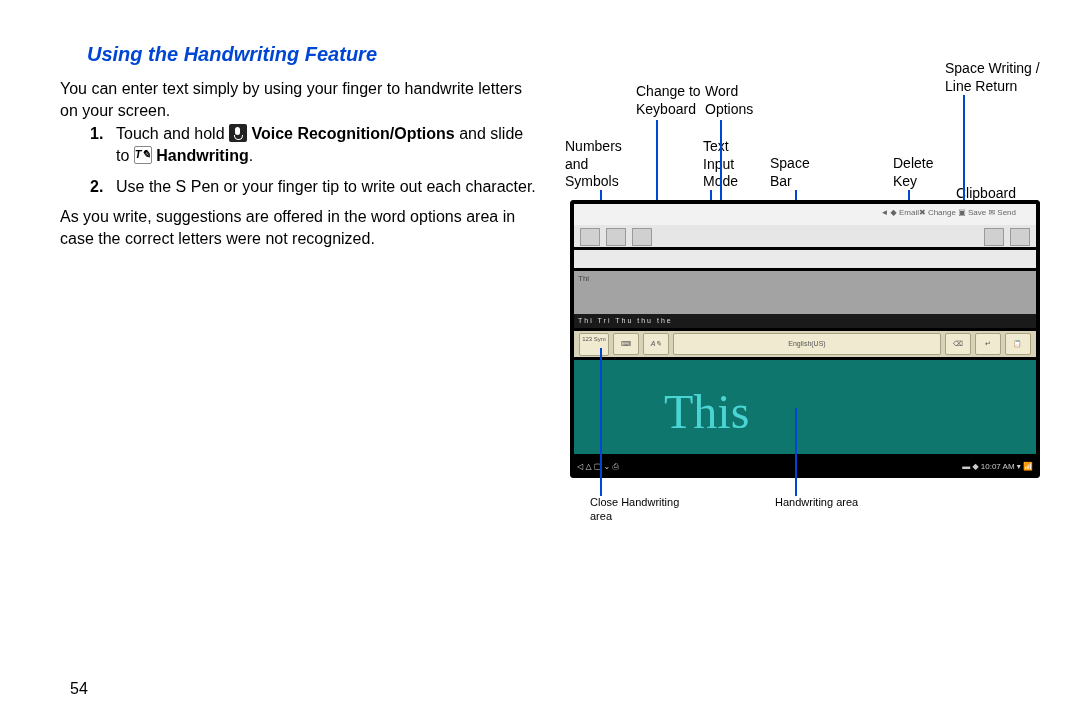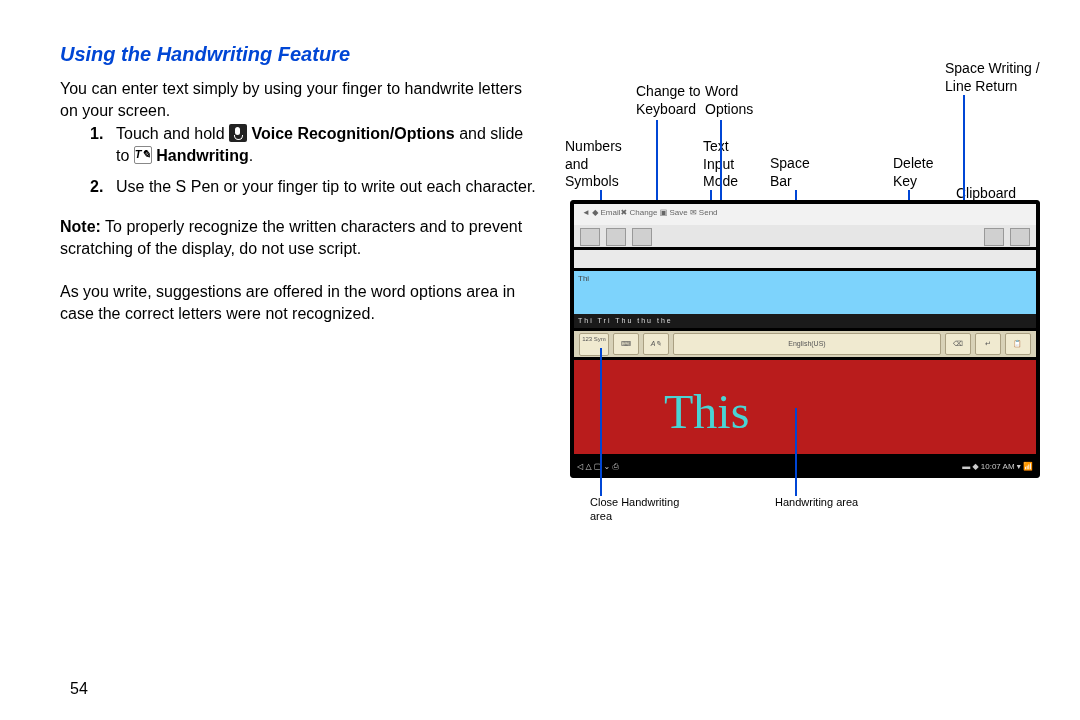--- a/index.html
+++ b/index.html
@@ -23,20 +23,21 @@
   .right-col {
     width: 480px;
     position: relative;
   }
   .heading {
     color: #0046d5;
     font-weight: bold;
     font-style: italic;
     font-size: 20px;
     margin-bottom: 10px;
+    margin-left: 27px;
   }
   .intro {
   }
   .step {
     display: flex;
     margin-left: 30px;
     margin-bottom: 8px;
   }
   .step-num {
     font-weight: bold;
@@ -117,24 +118,24 @@
     position: relative;
     overflow: hidden;
   }
   .email-bar {
     position: absolute;
     top: 3px; left: 3px; right: 3px;
     height: 29px;
     background: #f2f2f2;
     font-size: 8px;
     color: #666;
-    padding: 0 8px;
+    padding: 0 20px;
     line-height: 18px;
     display: flex;
-    justify-content: flex-start;
+    justify-content: flex-end;
   }
   .toolbar {
     position: absolute;
     top: 24px; left: 3px; right: 3px;
     height: 22px;
     background: #e6e6e6;
     display: flex;
     gap: 6px;
     padding: 3px 6px;
     box-sizing: border-box;
@@ -147,21 +148,21 @@
   .formatbar {
     position: absolute;
     top: 49px; left: 3px; right: 3px;
     height: 18px;
     background: #eaeaea;
   }
   .body-area {
     position: absolute;
     top: 70px; left: 3px; right: 3px;
     height: 40px;
-    background: #7dd3fc;
+    background: #a3a3a3;
     font-size: 8px;
     padding: 2px 4px;
     color: #444;
   }
   .suggest-bar {
     position: absolute;
     top: 113px; left: 3px; right: 3px;
     height: 14px;
     background: #1a1a1a;
     color: #ddd;
@@ -188,21 +189,21 @@
     border-radius: 2px;
     font-size: 7px;
     text-align: center;
     line-height: 20px;
     color: #555;
   }
   .hw-area {
     position: absolute;
     top: 159px; left: 3px; right: 3px;
     height: 94px;
-    background: #b91c1c;
+    background: #0f766e;
   }
   .hw-text {
     position: absolute;
     left: 90px;
     top: 18px;
     font-family: cursive;
     font-size: 48px;
     color: #4ad4d4;
     font-weight: normal;
   }
@@ -253,23 +254,20 @@
         <b>Voice Recognition/Options</b><span> and slide to </span><span class="inline-icon t">T✎</span>
         <b>Handwriting</b><span>.</span>
       </div>
     </div>
 
     <div class="step">
       <div class="step-num">2.</div>
       <div class="step-text">Use the S Pen or your finger tip to write out each character.</div>
     </div>
 
-    <div class="note">
-      <span class="note-label">Note:</span><span> To properly recognize the written characters and to prevent scratching of the display, do not use script.</span>
-    </div>
 
     <div class="para">As you write, suggestions are offered in the word options area in case the correct letters were not recognized.</div>
   </div>
 
   <div class="right-col">
     <div class="diagram-wrap">
       <div class="labels-top">
         <div class="lbl" style="left:-5px;top:98px;width:60px">Numbers and Symbols</div>
         <div class="lbl" style="left:66px;top:43px;width:65px">Change to Keyboard</div>
         <div class="lbl" style="left:135px;top:43px;width:55px">Word Options</div>

